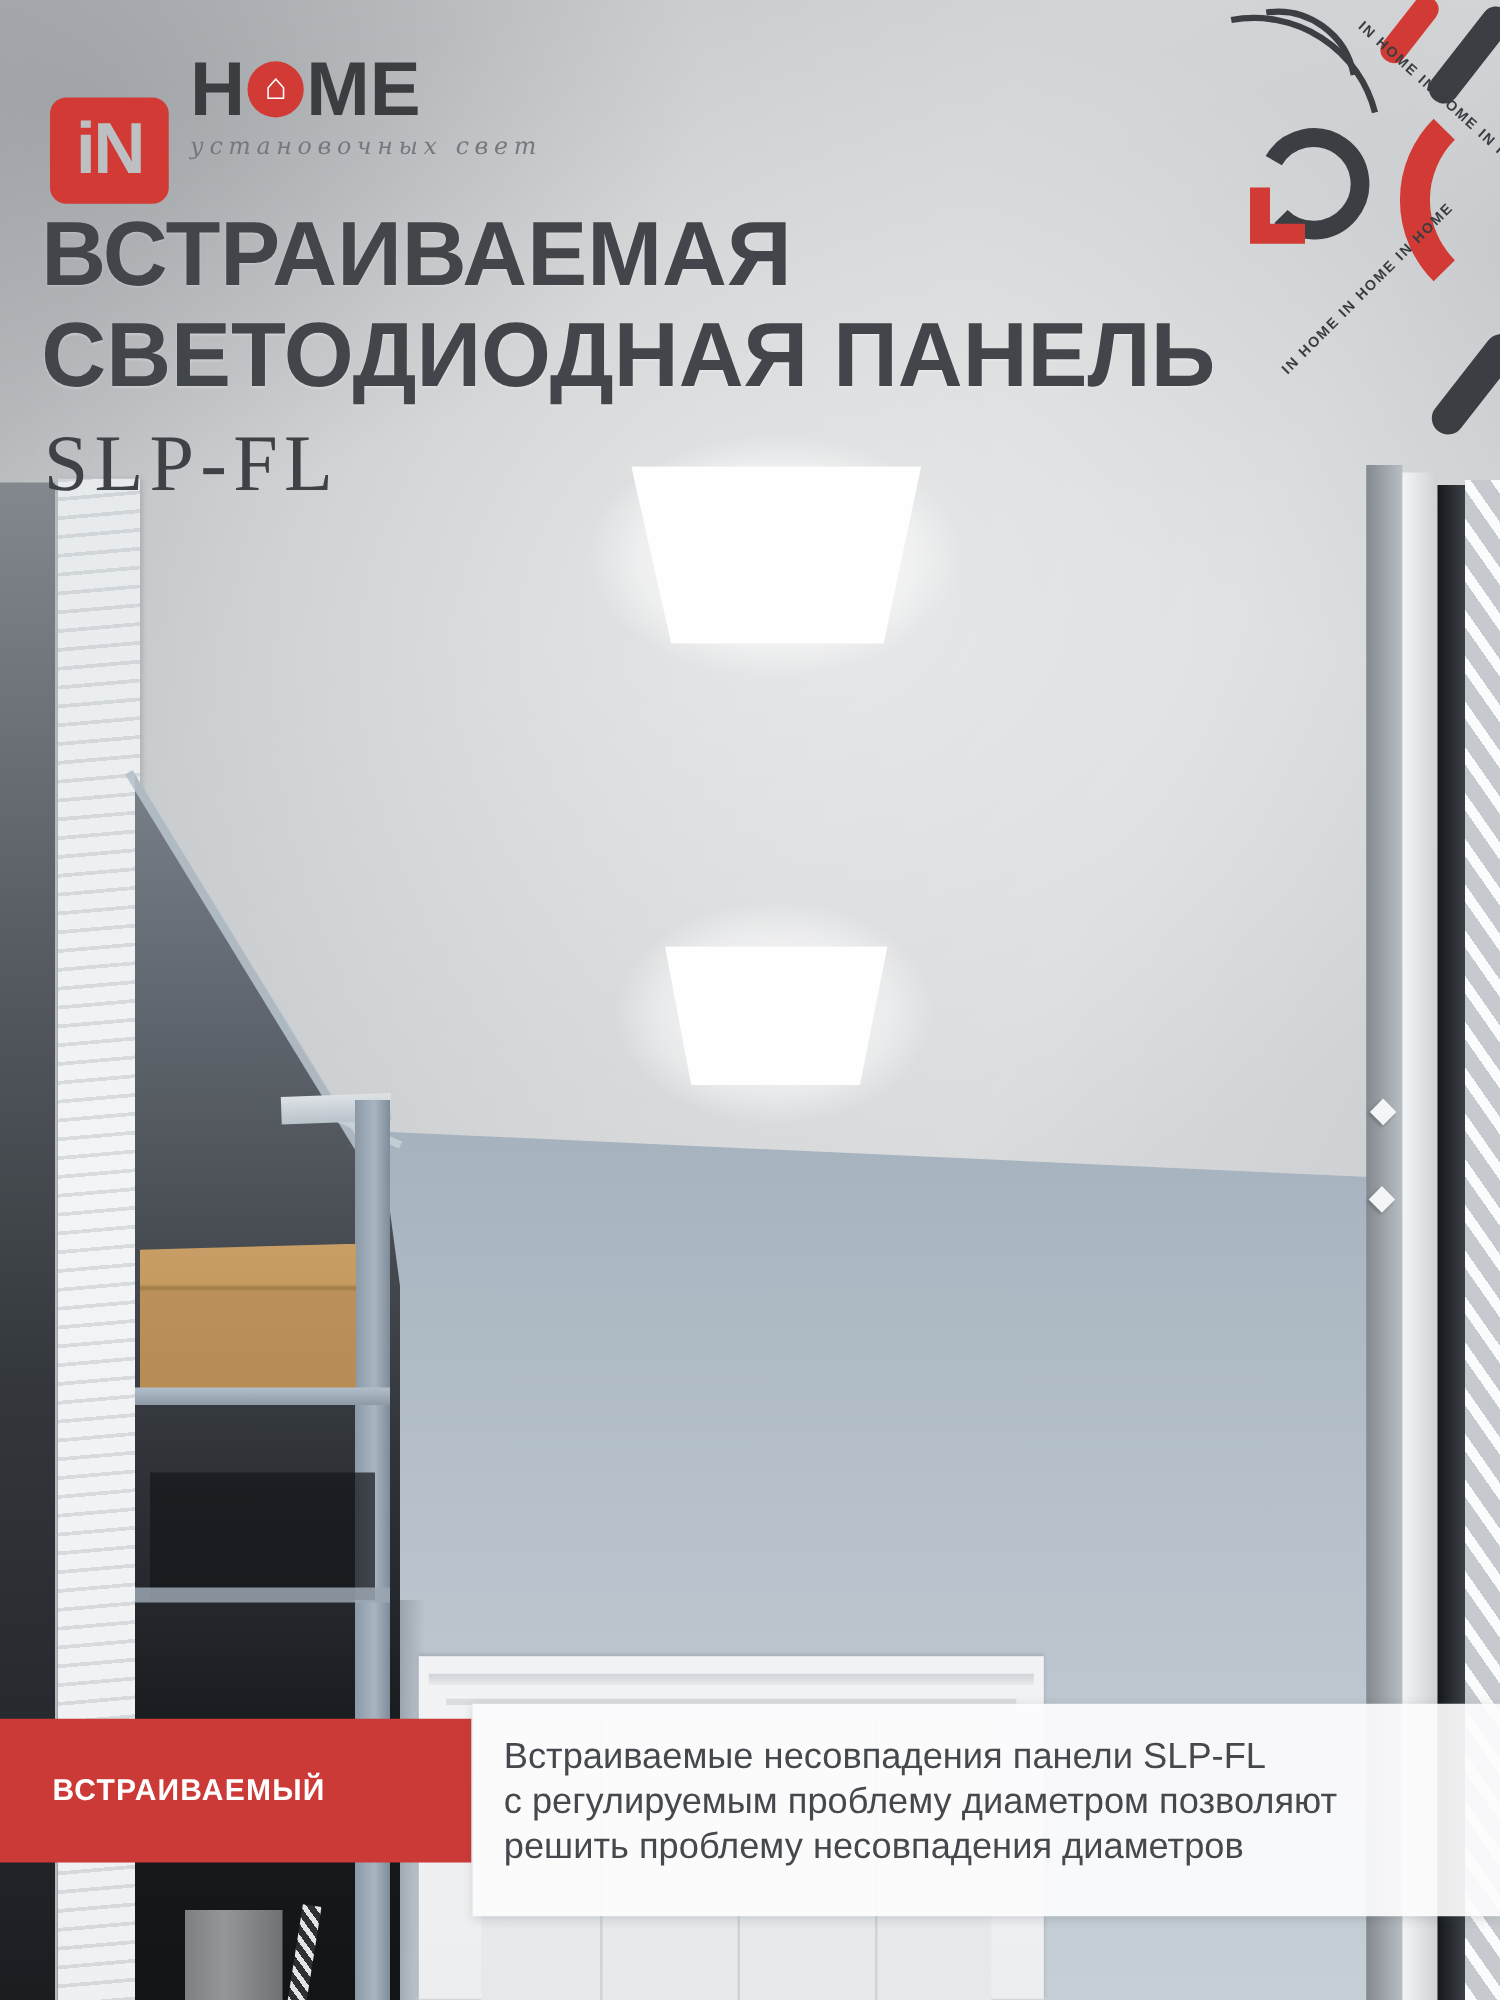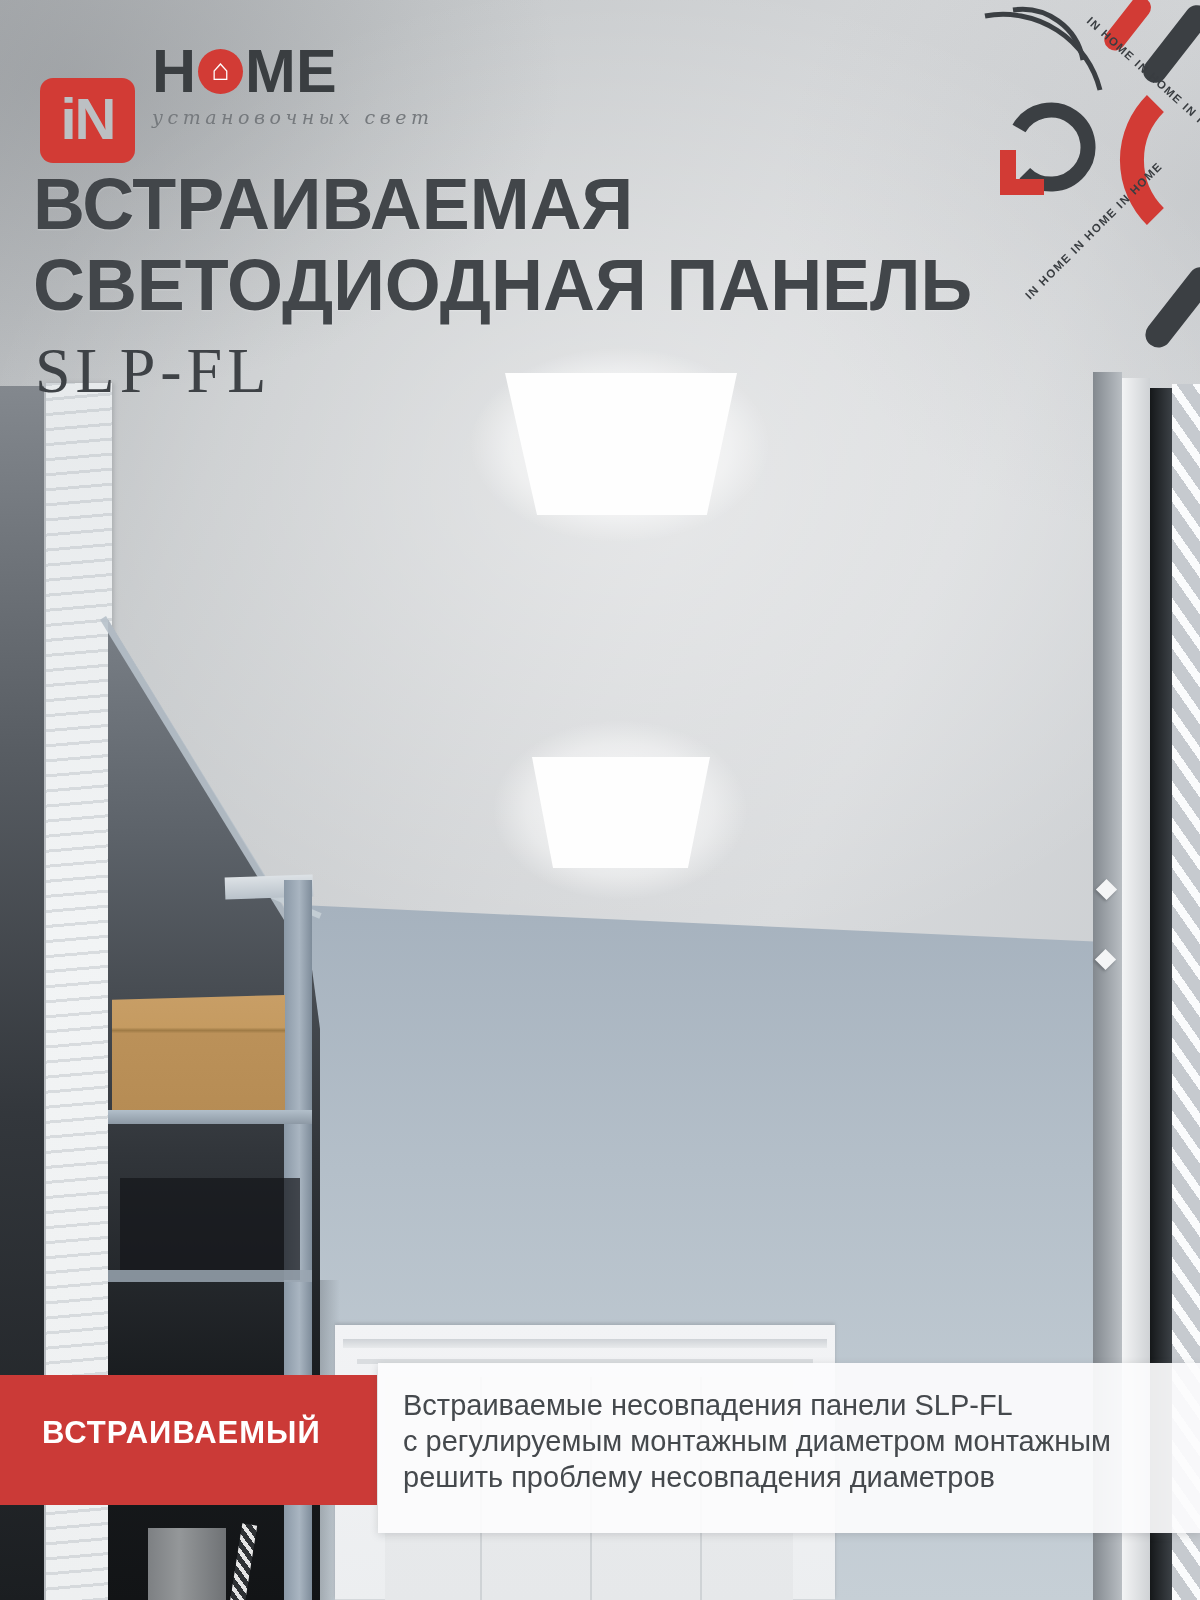--- a/index.html
+++ b/index.html
@@ -114,22 +114,22 @@
     font-size:73px;line-height:81px;letter-spacing:0;transform:scaleX(.985);transform-origin:left top;
     text-shadow:0 1px 2px rgba(255,255,255,.25);}
   .model{position:absolute;left:35px;top:334px;color:#3e4246;
     font-family:Liberation Serif, serif;
     font-weight:200;font-size:64px;letter-spacing:5px;}
 
   
   .decor{position:absolute;left:900px;top:0;width:300px;height:370px;}
 
   
-  .badge{position:absolute;left:0;top:1375px;width:377px;height:130px;background:#cb3a37;
-    box-sizing:border-box;padding:36px 0 0 42px;color:#ffffff;font-size:31px;font-weight:700;
+  .badge{position:absolute;left:0;top:1375px;width:377px;height:115px;background:#cb3a37;
+    box-sizing:border-box;padding:36px 0 0 42px;color:#ffffff;font-size:24px;font-weight:700;
     line-height:44px;letter-spacing:1px;}
   .card{position:absolute;left:378px;top:1363px;width:822px;height:170px;
     background:rgba(252,252,253,.93);box-sizing:border-box;padding:24px 16px 0 25px;
     color:#45494d;font-size:29px;line-height:36px;box-shadow:0 2px 8px rgba(60,65,70,.18);}
 </style>
 </head>
 <body>
 
 <div class="stage" style="--red:#d23b35">
 
@@ -212,17 +212,17 @@
     <span>ВСТРАИВАЕМАЯ</span><br>
     <span>СВЕТОДИОДНАЯ ПАНЕЛЬ</span>
   </h1>
   <div class="model">SLP-FL</div>
 
   <div class="badge">
     <div>ВСТРАИВАЕМЫЙ</div>
   </div>
   <div class="card">
     <div>Встраиваемые несовпадения панели SLP-FL</div>
-    <div>с регулируемым монтажным диаметром монтажным</div>
+    <div>с регулируемым проблему диаметром позволяют</div>
     <div>решить проблему несовпадения диаметров</div>
   </div>
 
 </div>
 
 </body></html>

